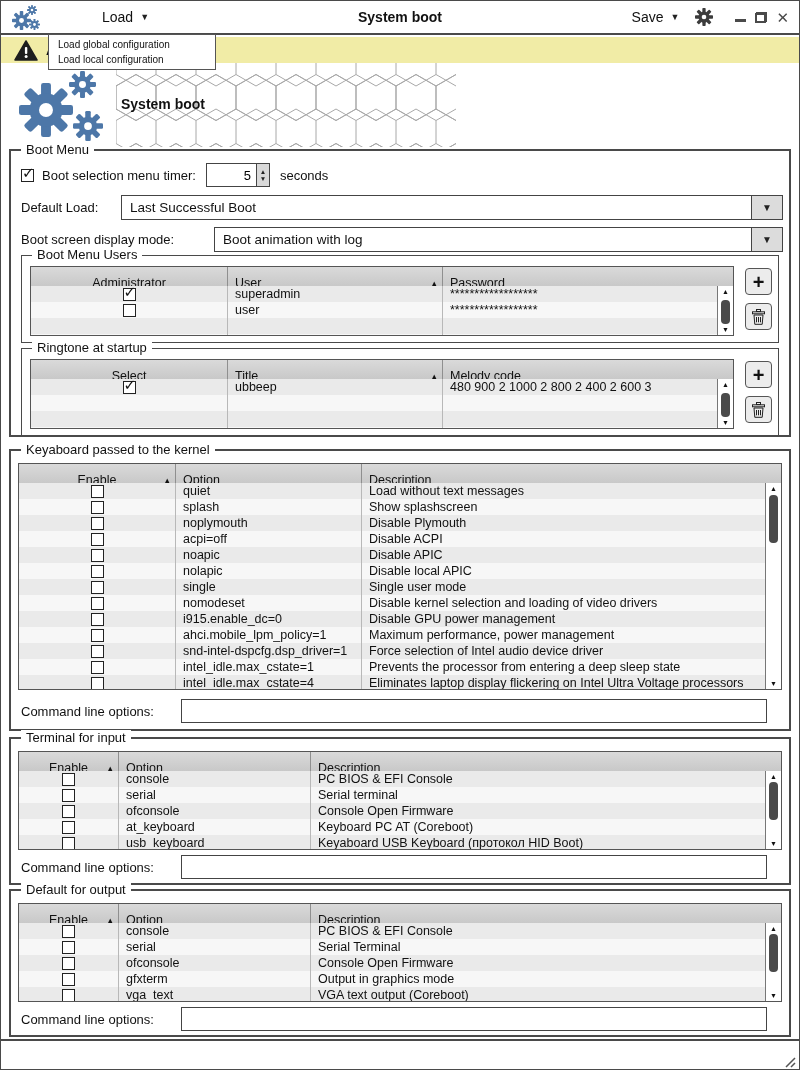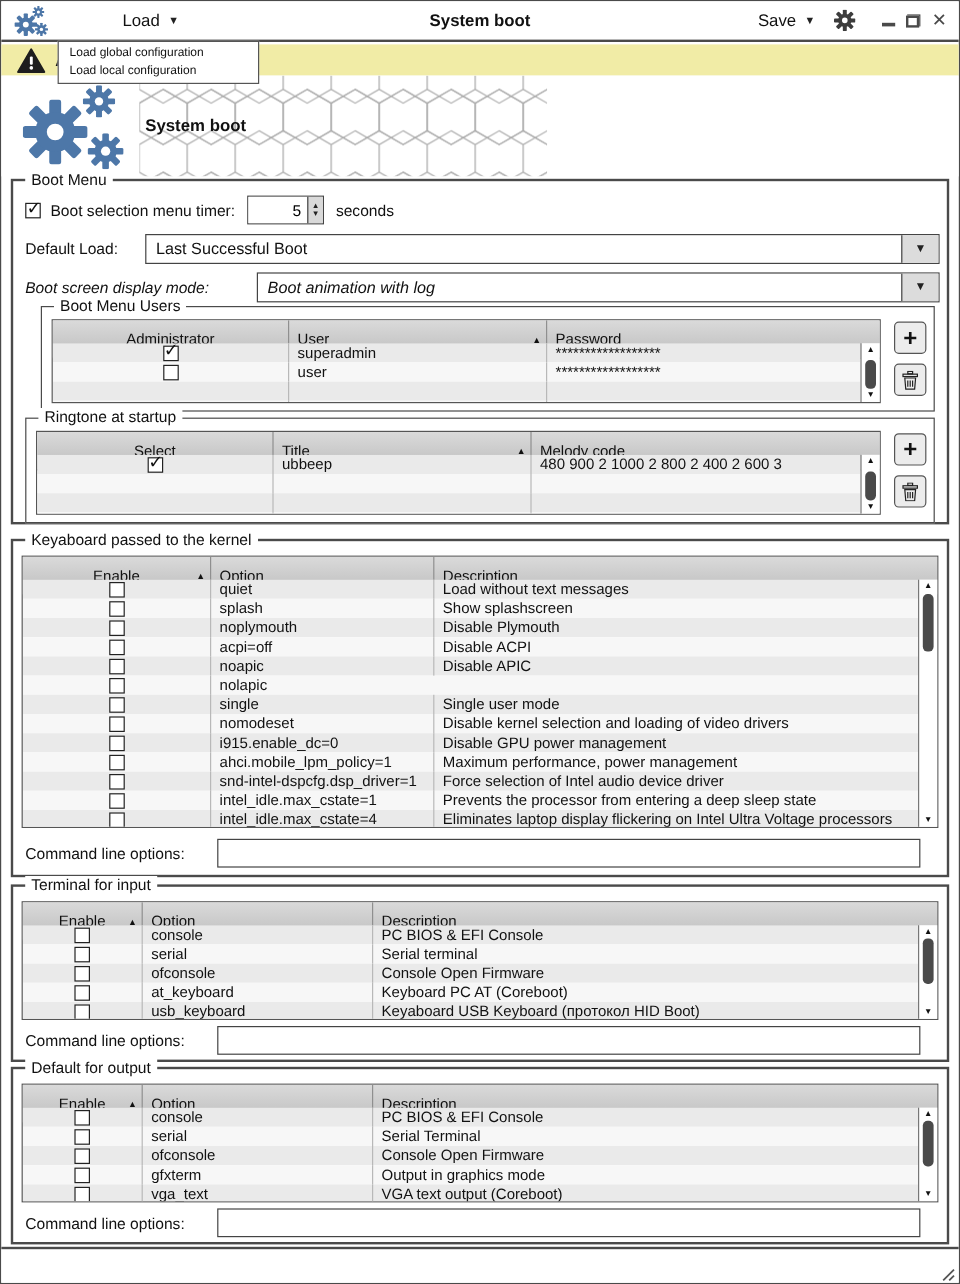--- a/index.html
+++ b/index.html
@@ -193,29 +193,29 @@
     </div>
 
     <div class="frow" style="top:44px;left:10px;right:6px;">
       <span style="width:100px;flex:none">Default Load:</span>
       <div class="combo">
         <div class="combo-val">Last Successful Boot</div>
         <div class="combo-btn">▼</div>
       </div>
     </div>
 
-    <div class="frow" style="top:76px;left:10px;right:6px;font-style:italic;">
+    <div class="frow" style="top:76px;left:10px;right:6px;">
       <span style="width:193px;flex:none">Boot screen display mode:</span>
       <div class="combo">
         <div class="combo-val">Boot animation with log</div>
         <div class="combo-btn">▼</div>
       </div>
     </div>
 
-    <div class="grp inner" style="top:104px;left:10px;right:10px;height:88px;margin-left:13px;">
+    <div class="grp inner" style="top:104px;left:10px;right:10px;height:88px;">
       <div class="grp-lbl">Boot Menu Users</div>
       <div class="tbl t-users" style="left:8px;top:10px;right:44px;bottom:6px;">
         <div class="thead">
           <div class="th c1">
               <span>Administrator</span>
             </div>
           <div class="th c2">
               <span>User</span>
               <span class="sort">▲</span>
             </div>
@@ -376,20 +376,21 @@
               <span class="cb"></span>
             </div>
             <div class="td c2">noapic</div>
             <div class="td c3">Disable APIC</div>
           </div>
           <div class="tr">
             <div class="td c1">
               <span class="cb"></span>
             </div>
             <div class="td c2">nolapic</div>
+            <div class="td c3">Disable local APIC</div>
           </div>
           <div class="tr">
             <div class="td c1">
               <span class="cb"></span>
             </div>
             <div class="td c2">single</div>
             <div class="td c3">Single user mode</div>
           </div>
           <div class="tr">
             <div class="td c1">

